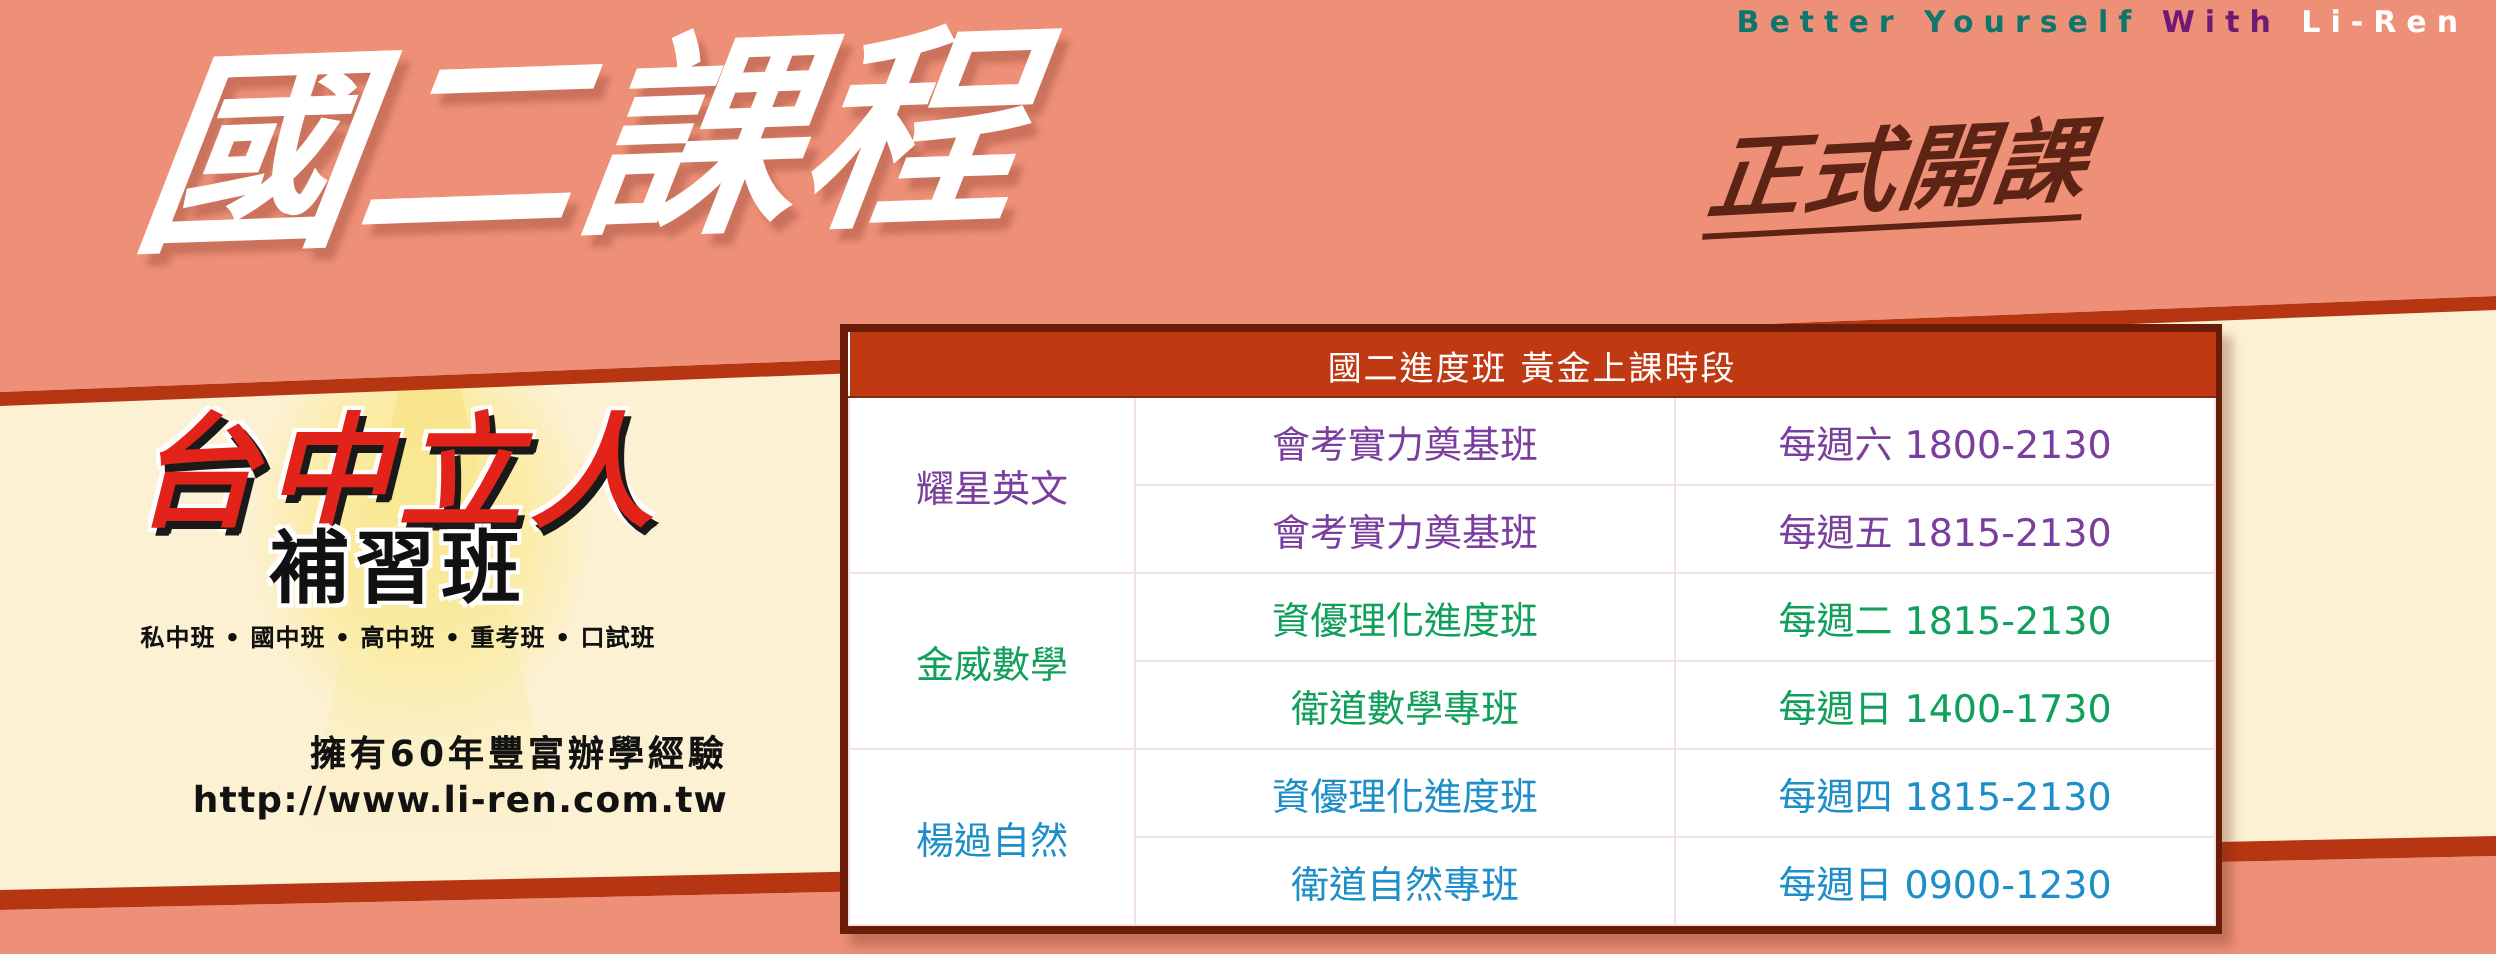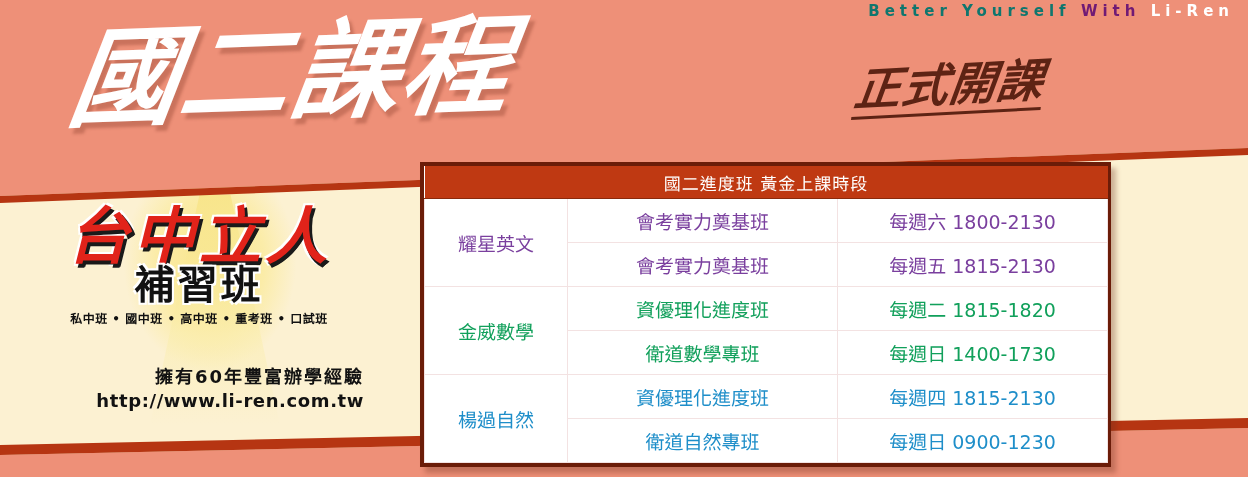--- a/index.html
+++ b/index.html
@@ -217,21 +217,21 @@
             <td style="color: rgb(122, 63, 158);">會考實力奠基班</td>
             <td style="color: rgb(122, 63, 158);">每週六 1800-2130</td>
           </tr>
           <tr>
             <td style="color: rgb(122, 63, 158);">會考實力奠基班</td>
             <td style="color: rgb(122, 63, 158);">每週五 1815-2130</td>
           </tr>
           <tr>
             <td class="subject" rowspan="2" style="color: rgb(17, 160, 91); margin-left: 28px;">金威數學</td>
             <td style="color: rgb(17, 160, 91);">資優理化進度班</td>
-            <td style="color: rgb(17, 160, 91);">每週二 1815-1820</td>
+            <td style="color: rgb(17, 160, 91);">每週二 1815-2130</td>
           </tr>
           <tr>
             <td style="color: rgb(17, 160, 91);">衛道數學專班</td>
             <td style="color: rgb(17, 160, 91);">每週日 1400-1730</td>
           </tr>
           <tr>
             <td class="subject" rowspan="2" style="color: rgb(30, 142, 201);">楊過自然</td>
             <td style="color: rgb(30, 142, 201);">資優理化進度班</td>
             <td style="color: rgb(30, 142, 201);">每週四 1815-2130</td>
           </tr>

